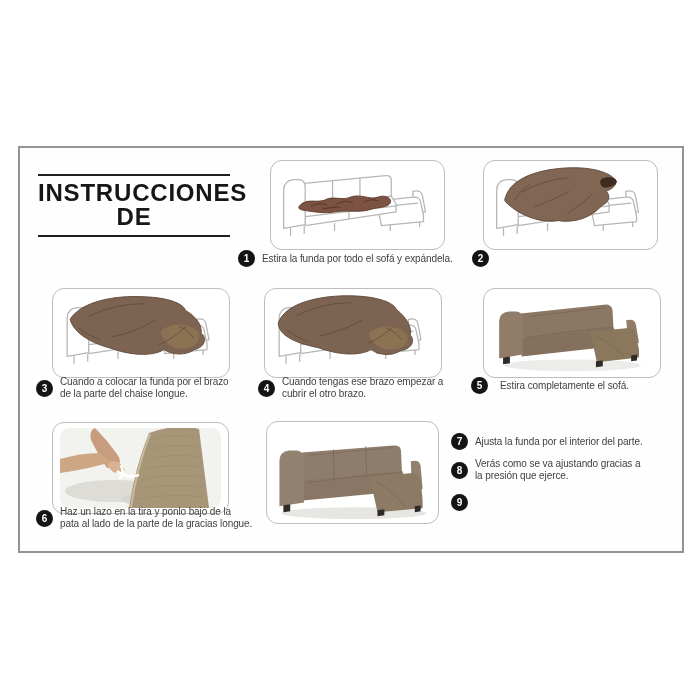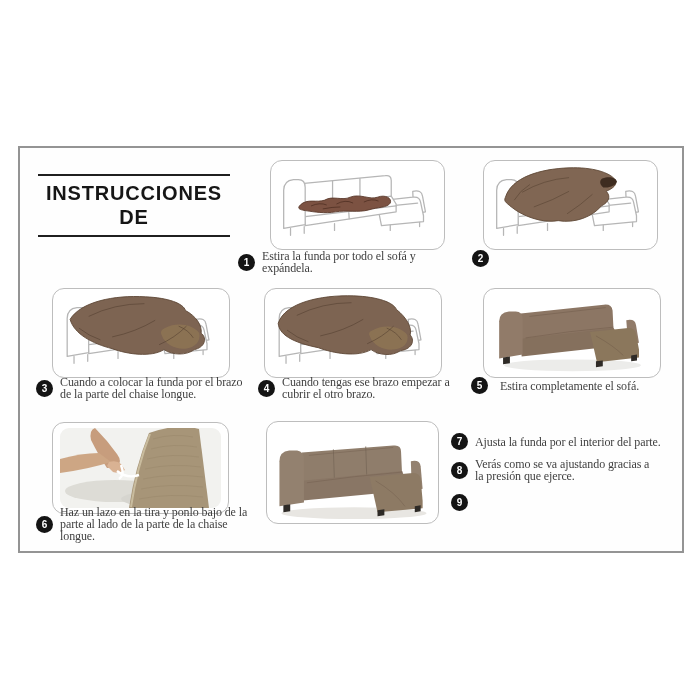--- a/index.html
+++ b/index.html
@@ -2,32 +2,32 @@
 <html><head>
 <meta charset="utf-8">
 <style>
   html,body{margin:0;padding:0;width:700px;height:700px;overflow:hidden;
     background:#ffffff;font-family:"Liberation Sans",sans-serif;}
   .canvas{position:relative;width:700px;height:700px;background:#ffffff;}
   .frame{position:absolute;left:18px;top:146px;width:662px;height:403px;
     border:2px solid #949494;background:#fefefe;}
   .title-block{position:absolute;left:38px;top:174px;width:192px;}
   .rule{height:2px;background:#1f1f1f;}
-  .title-text{font-weight:bold;font-size:20px;line-height:24px;letter-spacing:.8px;
+  .title-text{font-weight:bold;font-size:24px;line-height:24px;letter-spacing:.8px;
     color:#161616;text-align:center;padding:5px 0 6px 0;}
   .illu{position:absolute;background:#ffffff;border:1.5px solid #bdbdbd;
     border-radius:12px;box-sizing:border-box;overflow:hidden;
     display:flex;align-items:center;justify-content:center;}
   .illu svg{width:100%;height:100%;display:block;}
   .caption{position:absolute;display:flex;align-items:center;gap:7px;}
   .badge{flex:0 0 auto;width:17px;height:17px;border-radius:50%;background:#141414;
     color:#ffffff;font-weight:bold;font-size:10px;line-height:17px;
     display:flex;align-items:center;justify-content:center;}
-  .ctext{font-size:12px;line-height:12px;color:#3f3f3f;letter-spacing:-0.1px;
-    white-space:pre-line;font-family:Liberation Serif, serif;}
+  .ctext{font-size:10px;line-height:12px;color:#3f3f3f;letter-spacing:-0.1px;
+    white-space:pre-line;}
 </style>
 </head>
 <body>
 
 <svg width="0" height="0" style="position:absolute">
   <defs>
     <g id="lineSofa" fill="#ffffff" stroke="#b6b6b6" stroke-width="1.3" stroke-linejoin="round" stroke-linecap="round">
       <path fill="none" d="M19,69 l0,7 M33,67 l0,7 M64,64 l0,7 M121,64 l0,7 M151,60 l0,7"></path>
       <path d="M33,23 L116,15 Q122,14 122,20 L122,38 L33,50 Z"></path>
       <path fill="none" d="M62,20.5 L62,46.5 M90,18 L90,43.5"></path>
@@ -165,21 +165,21 @@
   </div>
 
   <div class="caption" style="left:471px;top:377px;width:200px;gap:12px">
     <span class="badge">5</span>
     <span class="ctext">Estira completamente el sofá.</span>
   </div>
 
   <div class="caption" style="left:36px;top:506px;width:225px">
     <span class="badge">6</span>
     <span class="ctext">Haz un lazo en la tira y ponlo bajo de la
-parte al lado de la parte de la chaise longue.</span>
+pata al lado de la parte de la gracias longue.</span>
   </div>
 
   <div class="caption" style="left:451px;top:433px;width:228px">
     <span class="badge">7</span>
     <span class="ctext">Ajusta la funda por el interior del parte.</span>
   </div>
 
   <div class="caption" style="left:451px;top:458px;width:215px">
     <span class="badge">8</span>
     <span class="ctext">Verás como se va ajustando gracias a

